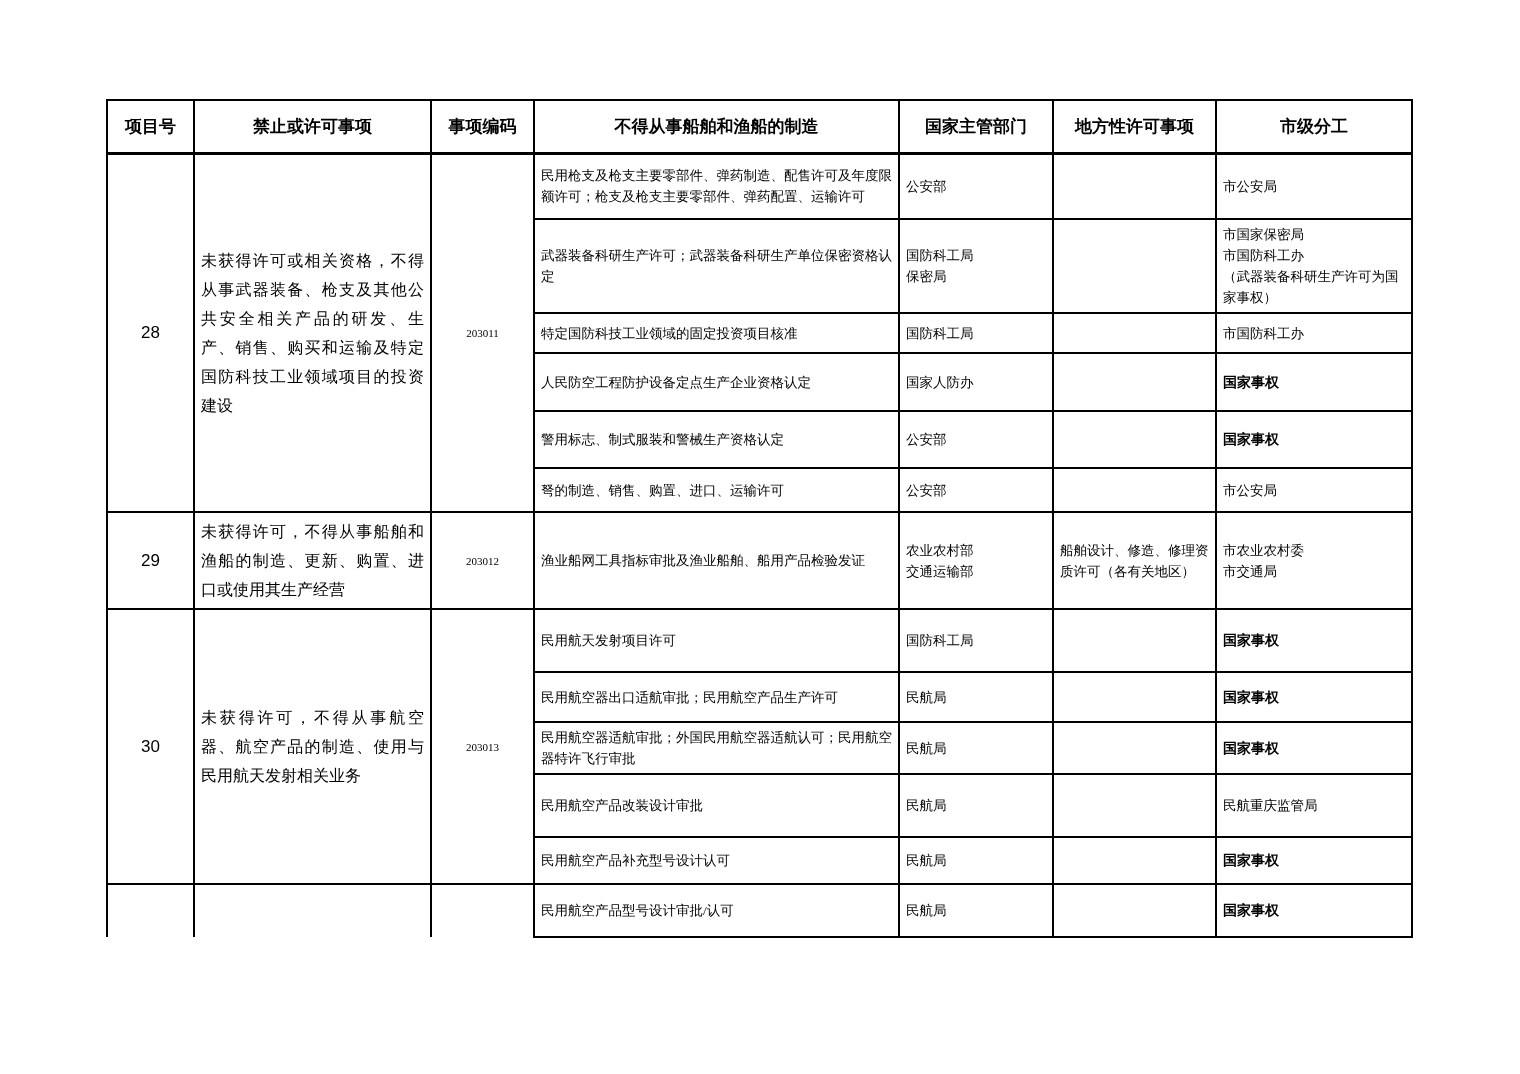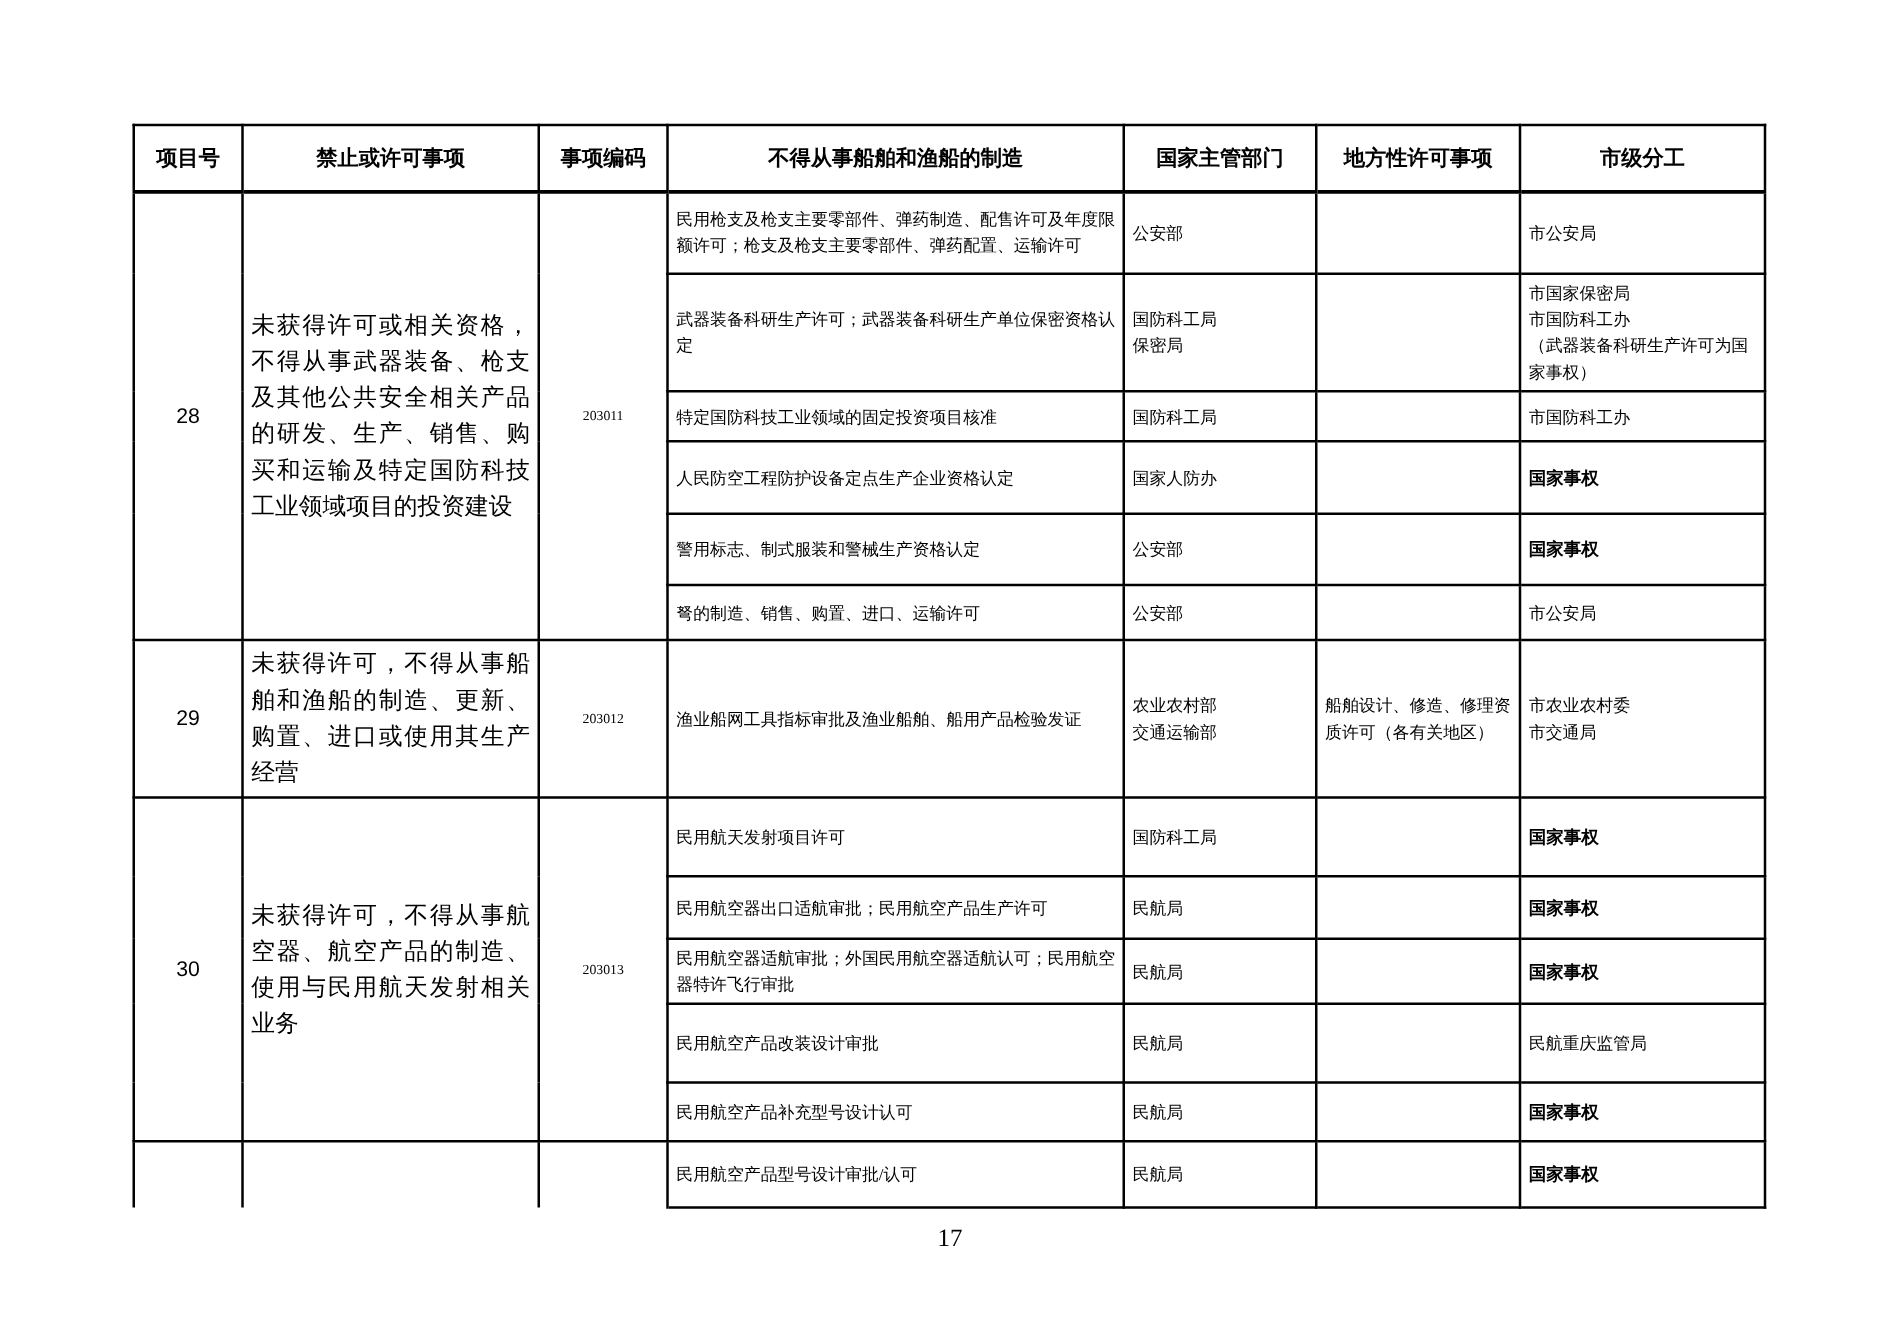--- a/index.html
+++ b/index.html
@@ -25,21 +25,21 @@
     font-size:17px;font-weight:bold;text-align:center;
     font-family:"Liberation Serif","DejaVu Serif",serif;
   }
   tr.hdr th{border-bottom:3px solid #000;}
 
   td.item{
     text-align:center;font-size:17px;
     font-family:Liberation Sans, sans-serif;
   }
   td.matter{
-    font-size:19px;line-height:29px;text-align:justify;
+    font-size:16px;line-height:29px;text-align:justify;
     padding:6px 10px;
   }
   td.code{
     font-size:11px;text-align:center;padding-left:4px;
     font-family:"Liberation Serif","DejaVu Serif",serif;
   }
   td.desc{
     font-size:13.5px;line-height:21px;text-align:left;
   }
   td.dept,td.local,td.city{
@@ -179,14 +179,13 @@
       <td class="matter cut"></td>
       <td class="code cut"></td>
       <td class="desc">民用航空产品型号设计审批/认可</td>
       <td class="dept">民航局</td>
       <td class="local"></td>
       <td class="city state">国家事权</td>
     </tr>
   </tbody>
     </table>
 
-  <div class="page-number">17</div>
 </div>
 
 </body></html>

